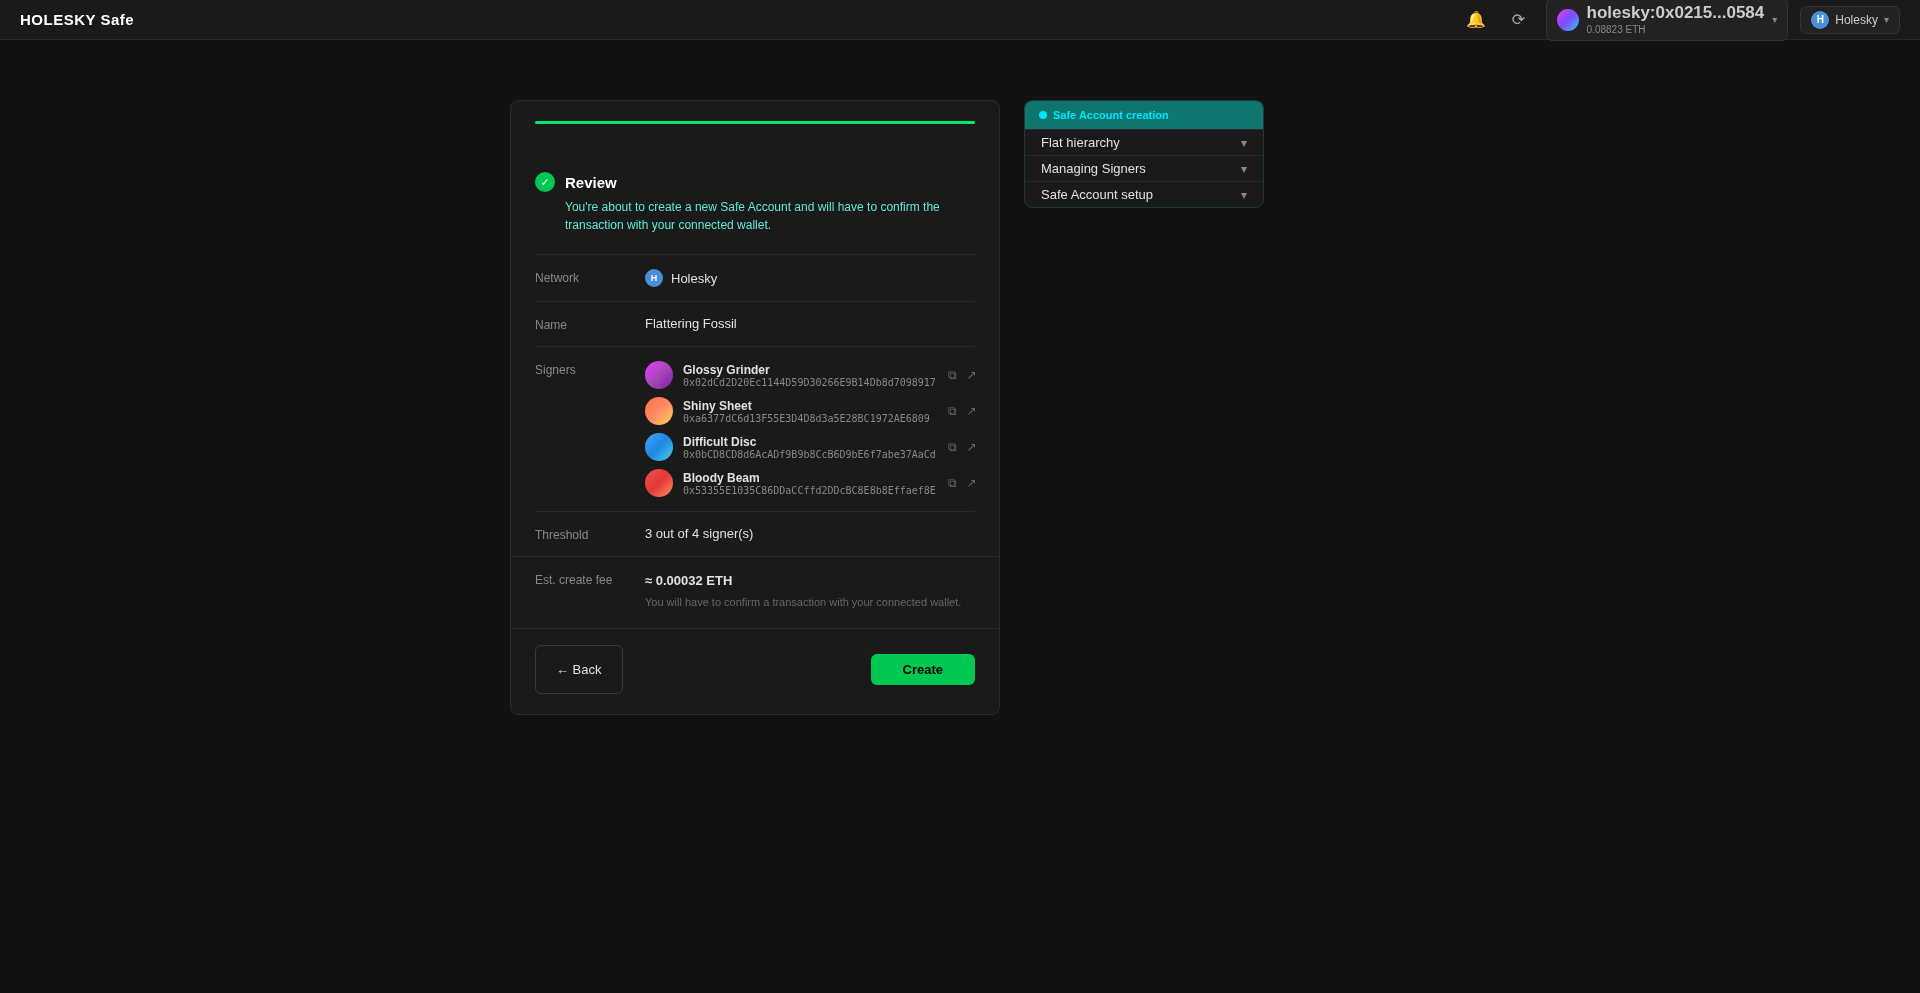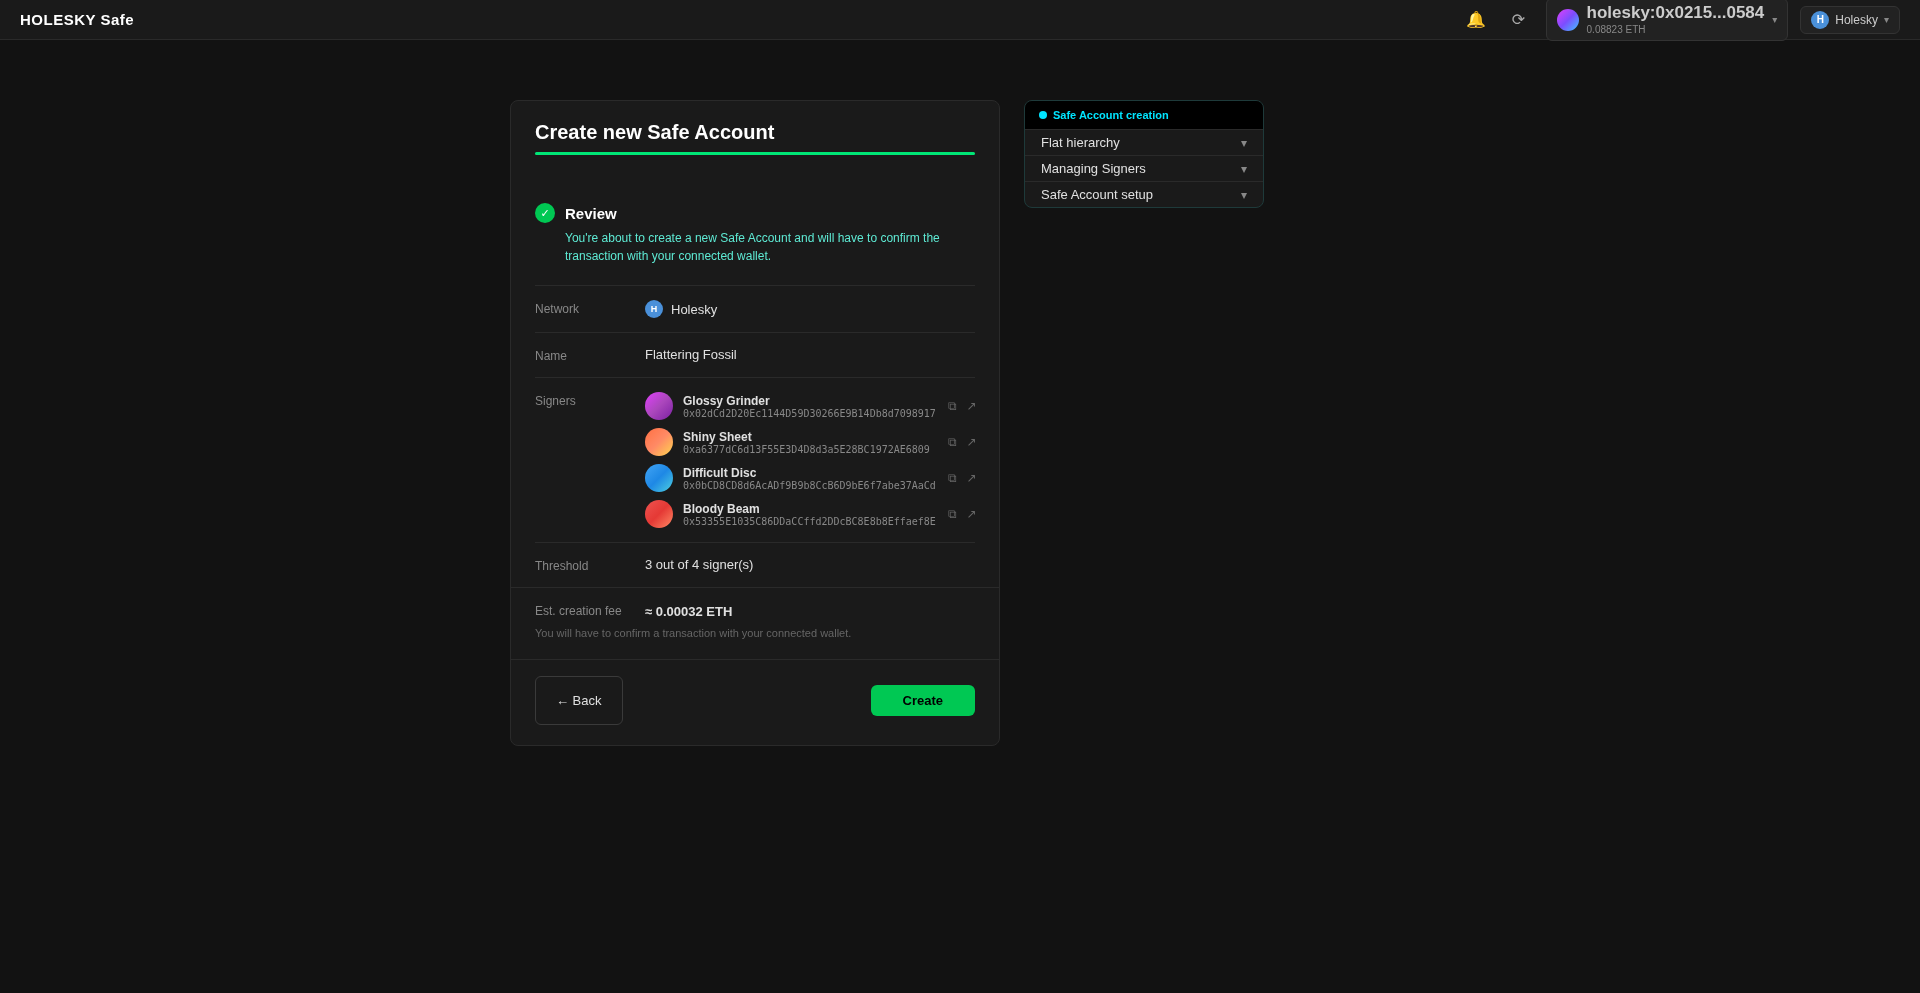--- a/index.html
+++ b/index.html
@@ -295,20 +295,21 @@
       flex-shrink: 0;
     }
     .fee-amount {
       font-size: 13px;
       color: #e0e0e0;
       font-weight: 600;
     }
     .fee-note {
       font-size: 11px;
       color: #666;
+      margin-left: 110px;
     }
 
     
     .btn-row {
       padding: 16px 24px 20px;
       border-top: 1px solid #2a2a2a;
       display: flex;
       justify-content: space-between;
       align-items: center;
     }
@@ -337,21 +338,21 @@
 
     
     .side-panel {
       width: 240px;
       background: #1a1a1a;
       border: 1px solid #1e3a3a;
       border-radius: 8px;
       overflow: hidden;
     }
     .side-panel-header {
-      background: #000000;
+      background: #0f766e;
       padding: 8px 14px;
       display: flex;
       align-items: center;
       gap: 6px;
     }
     .side-panel-dot {
       width: 8px;
       height: 8px;
       border-radius: 50%;
       background: #00e5ff;
@@ -421,21 +422,20 @@
     </div>
   </div>
 </nav>
 
 <div class="main">
   <div class="content-wrapper">
 
     <div class="form-card">
 
       <div class="form-header">
-        <div class="page-title">Create new Safe Account</div>
         <div class="progress-bar-track">
           <div class="progress-bar-fill"></div>
         </div>
       </div>
 
       <div class="review-section">
         <div class="review-title-row">
           <div class="review-check-icon">✓</div>
           <span class="review-title">Review</span>
         </div>
@@ -512,21 +512,21 @@
 
         <div class="details-row">
           <span class="details-label">Threshold</span>
           <span class="details-value threshold-value">3 out of 4 signer(s)</span>
         </div>
 
       </div>
 
       <div class="fee-section">
         <div class="fee-row">
-          <span class="fee-label">Est. creation fee</span>
+          <span class="fee-label">Est. create fee</span>
           <span class="fee-amount">≈ 0.00032 ETH</span>
         </div>
         <p class="fee-note">You will have to confirm a transaction with your connected wallet.</p>
       </div>
 
       <div class="btn-row">
         <button class="btn-back">← Back</button>
         <button class="btn-create">Create</button>
       </div>
 

